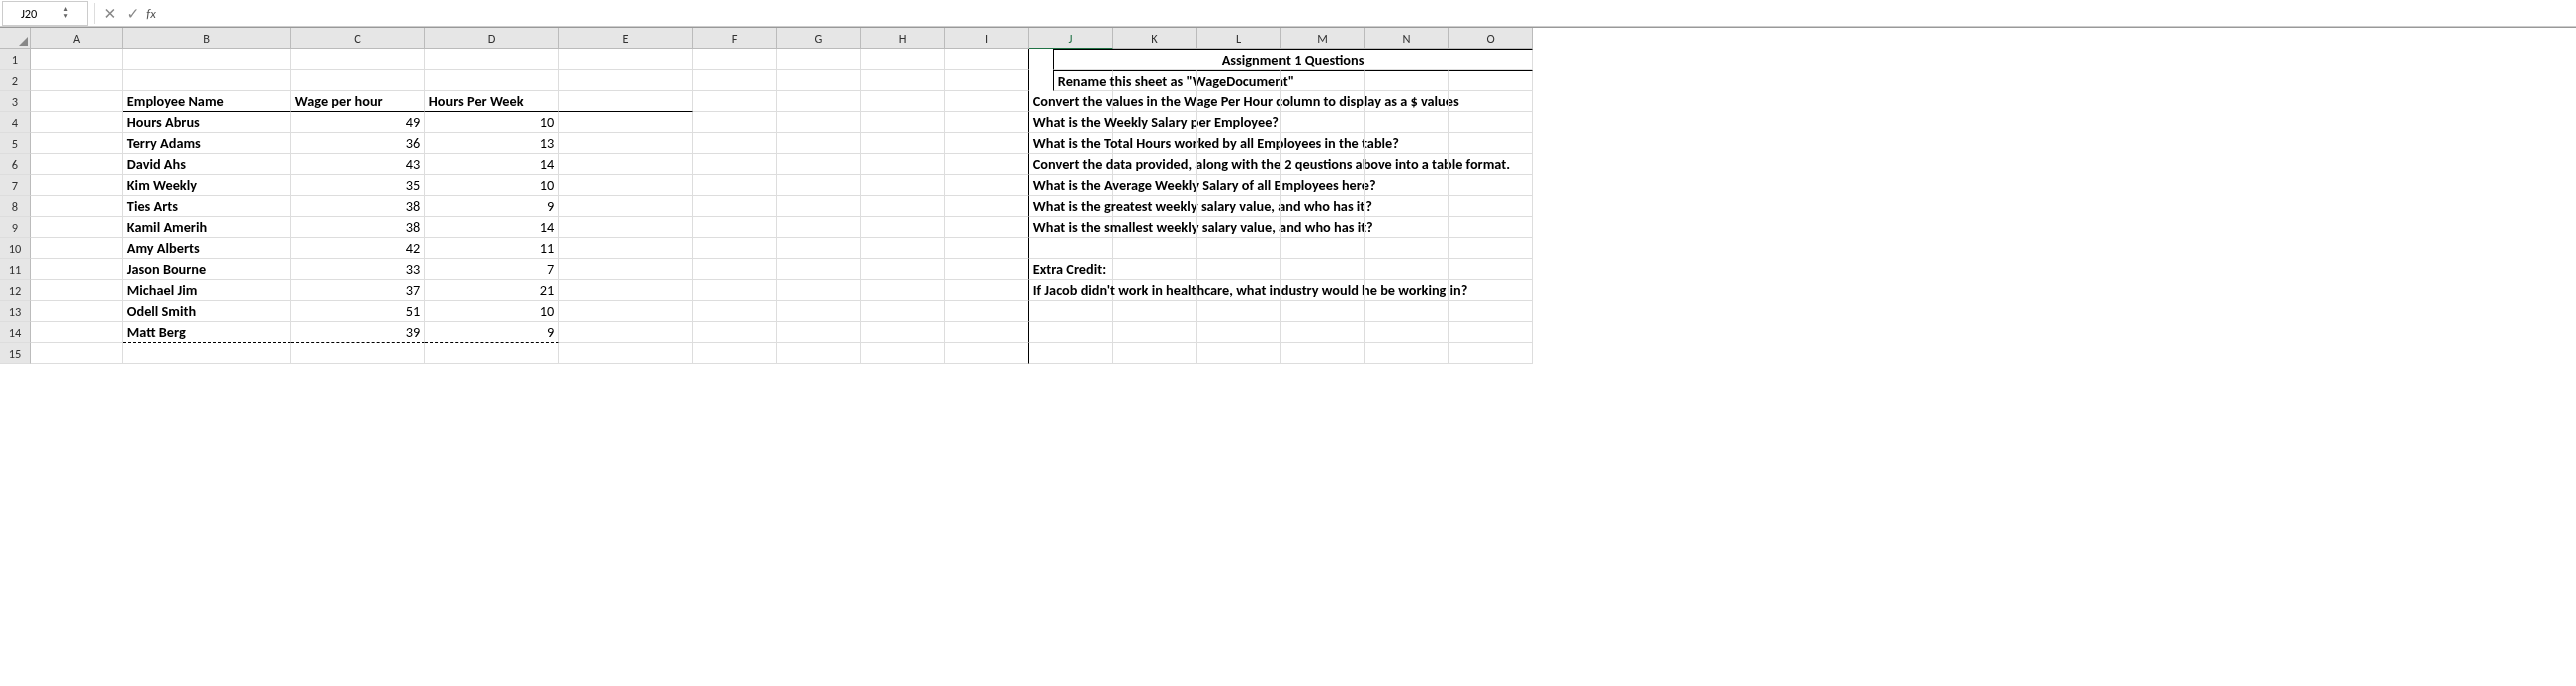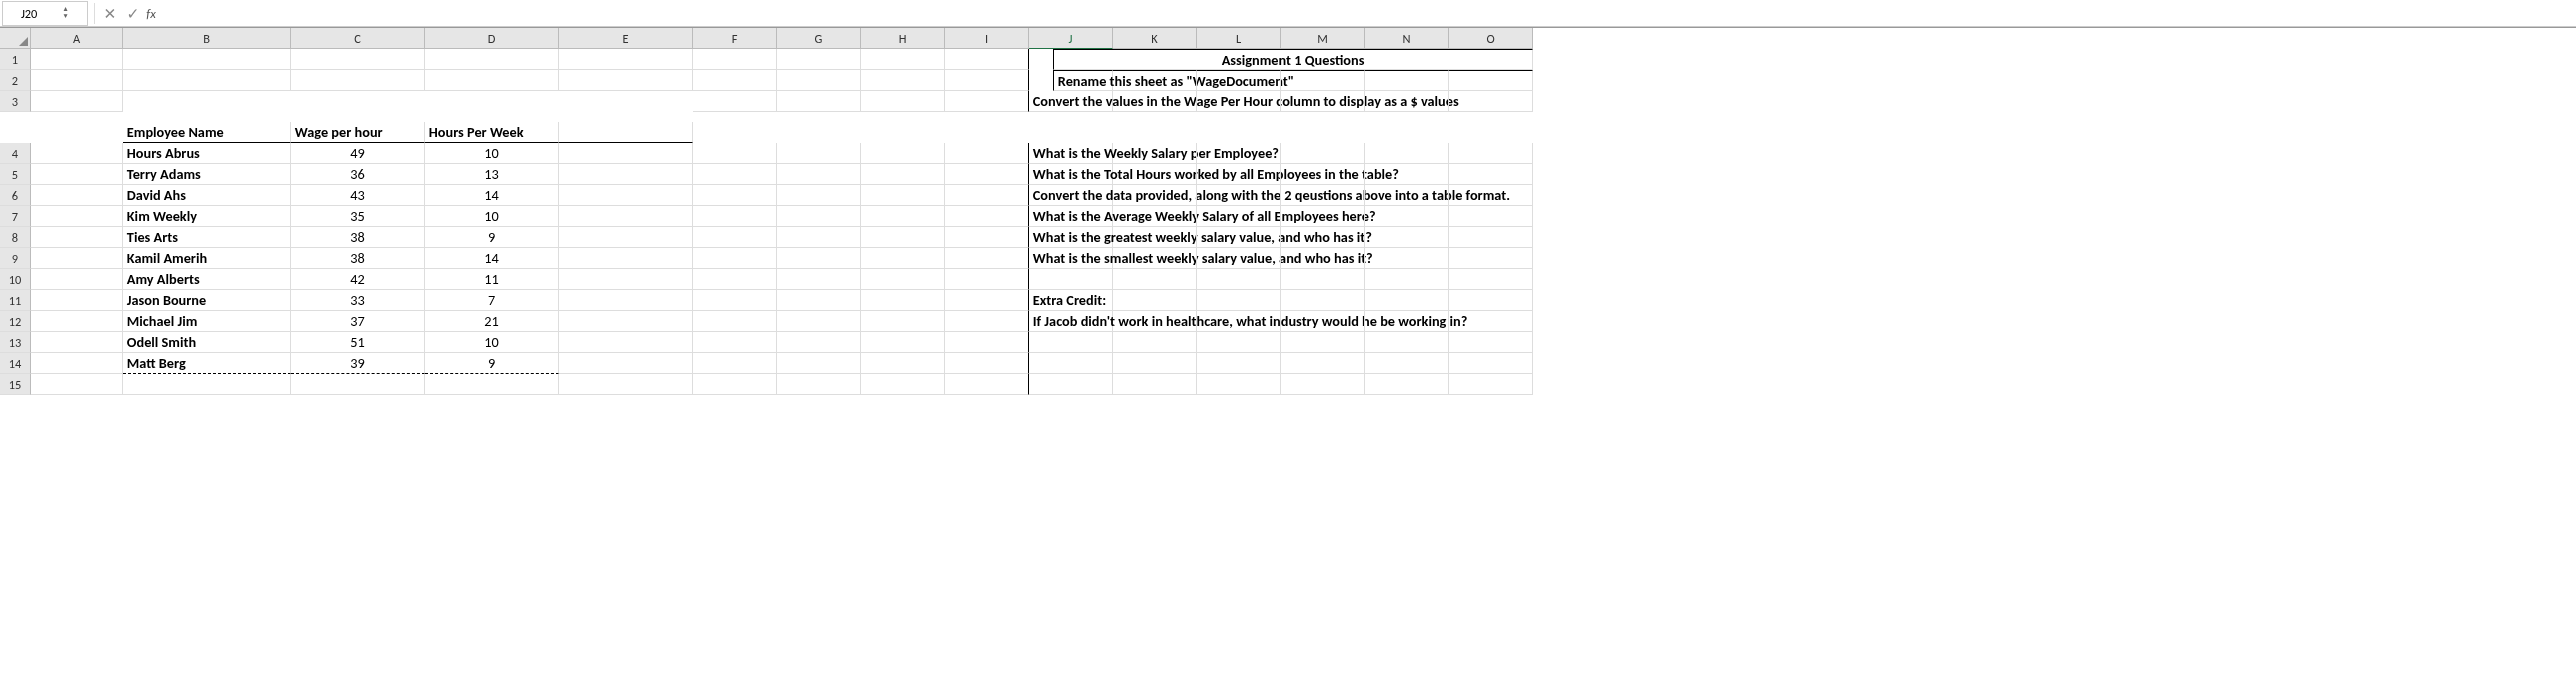--- a/index.html
+++ b/index.html
@@ -102,25 +102,25 @@
       border-bottom: 1px solid #ddd;
       padding: 0 3.8px;
       height: 21px;
       line-height: 21px;
       white-space: nowrap;
       overflow: visible;
       font-size: 14.3px;
     }
 
     .bold { font-weight: bold; }
-    .num { text-align: center; }
+    .num { text-align: right; }
 
     
     .b-top { border-top: 1px solid #000; }
-    .b-bottom { border-bottom: 1px solid #000; margin-top: 31px; }
+    .b-bottom { border-bottom: 1px solid #000; }
     .b-left { border-left: 1px solid #000; margin-left: 24px; }
     .b-right { border-right: 1px solid #000; }
     .b-bottom-dash { border-bottom: 1px dashed #000; }
 
   </style>
 </head>
 <body>
 
 <div class="formula-bar">
   <div class="name-box">

